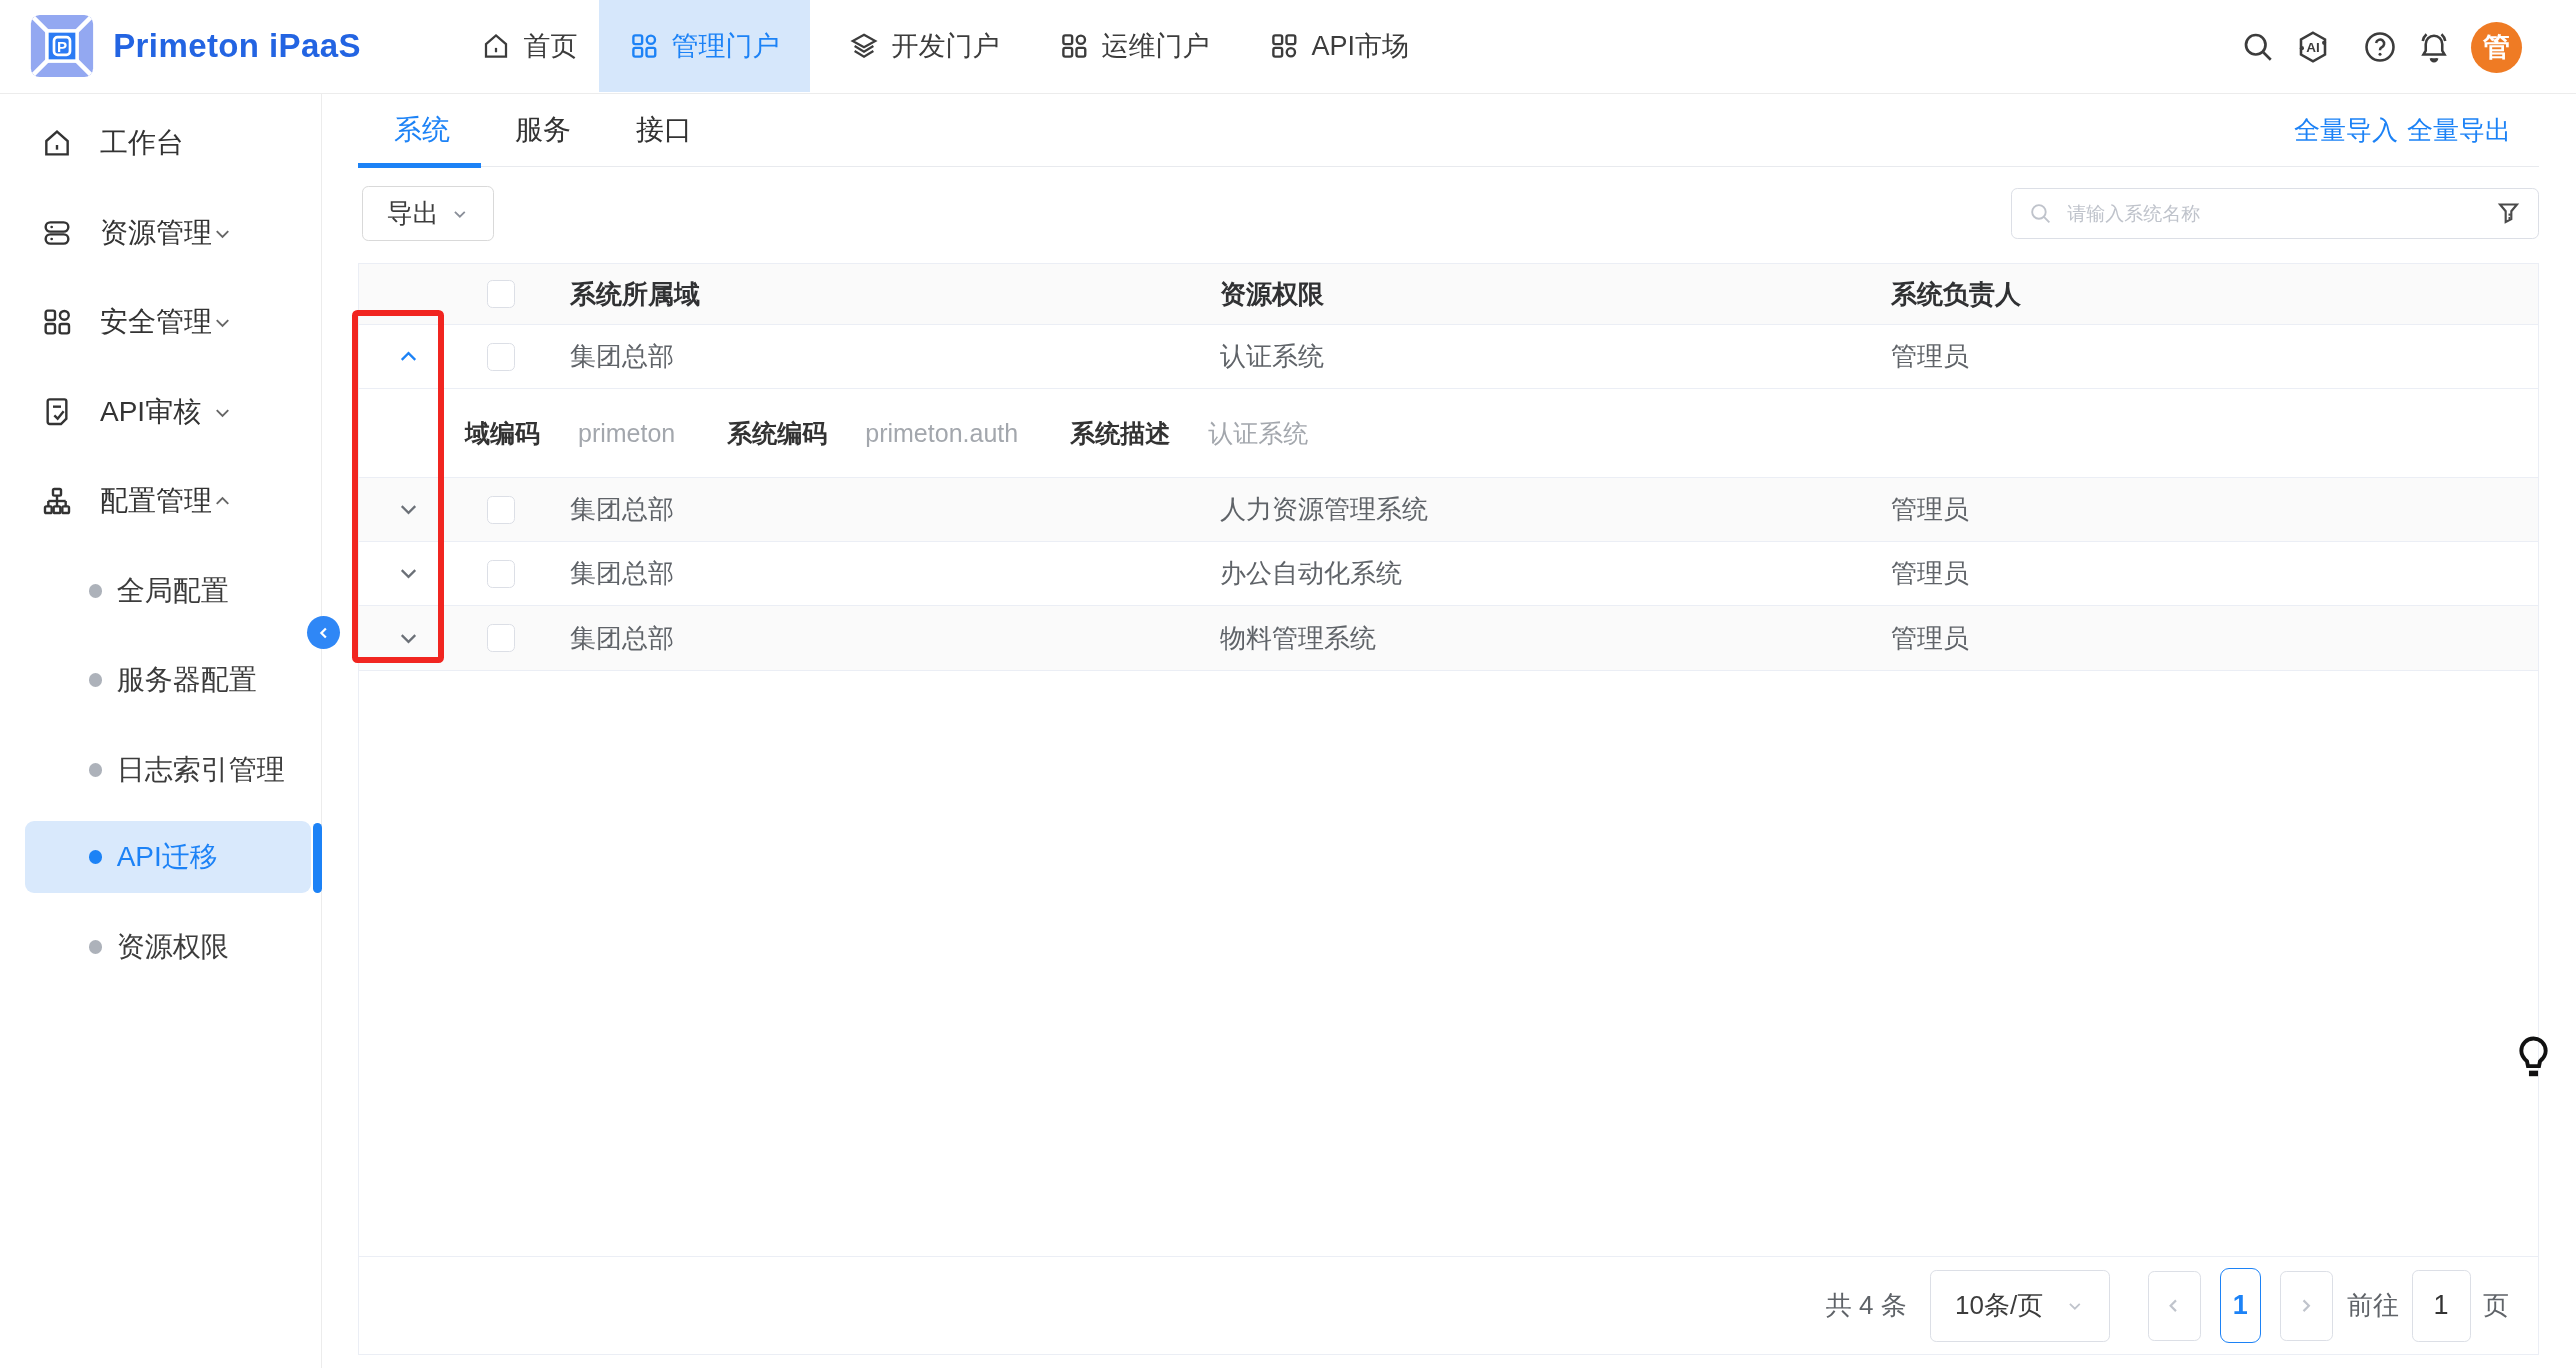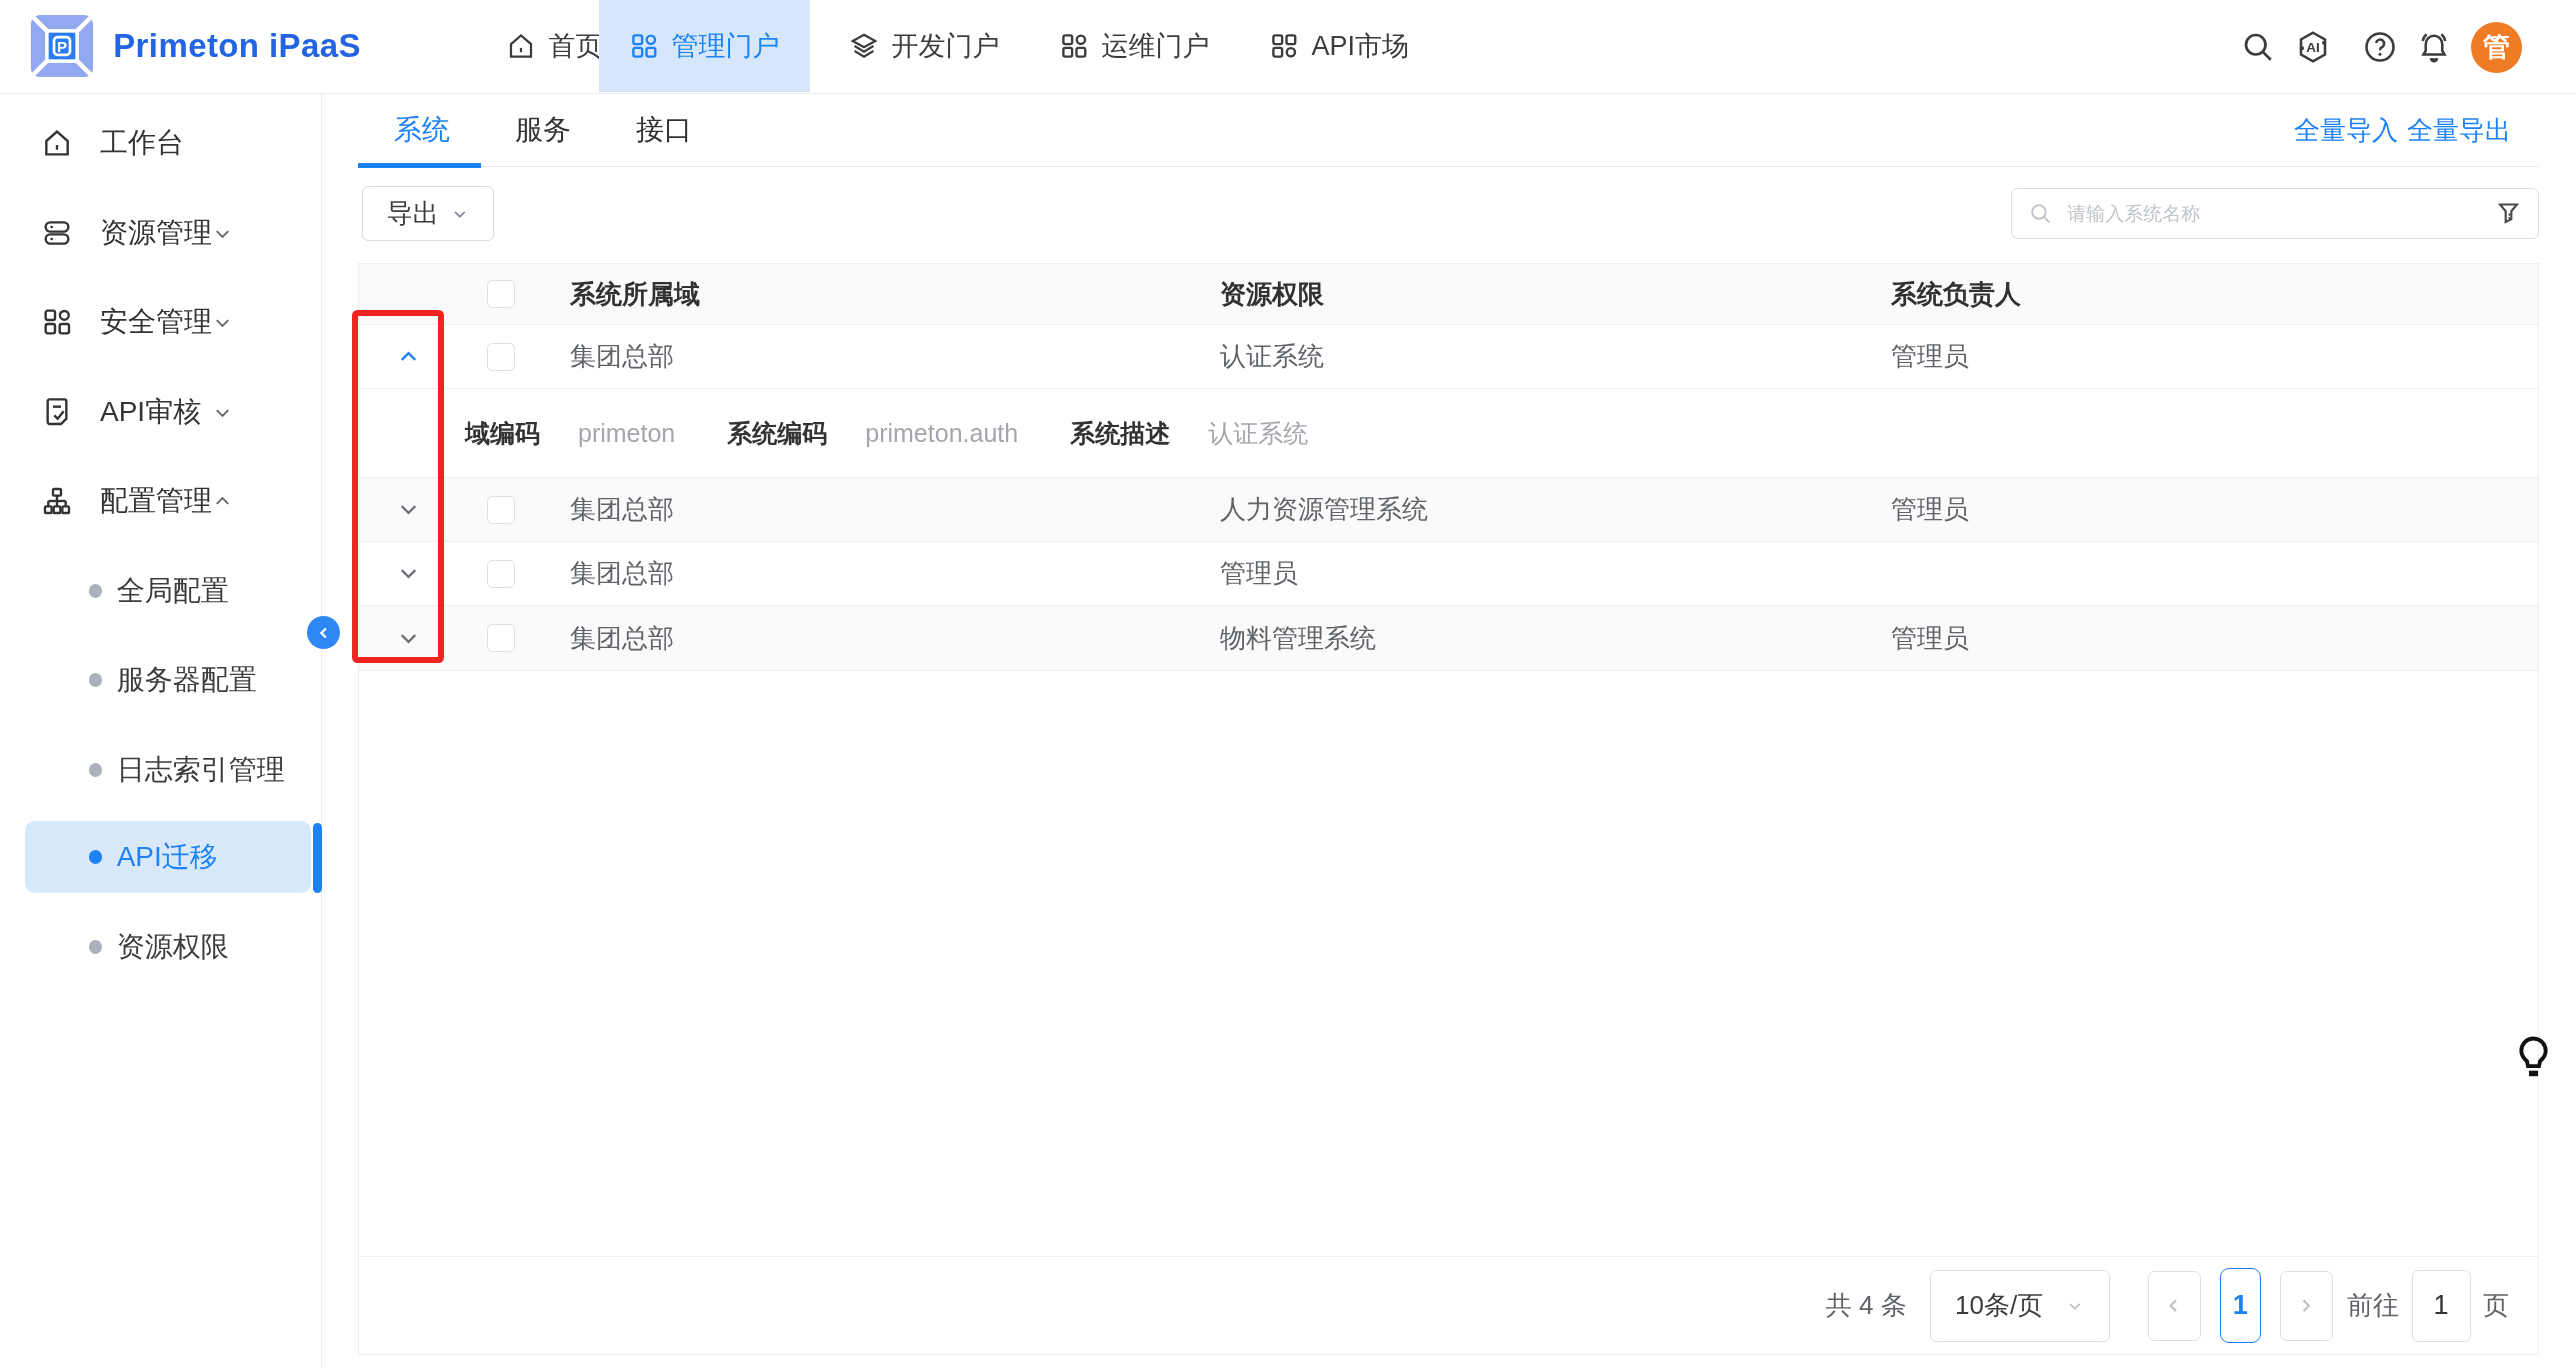--- a/index.html
+++ b/index.html
@@ -114,21 +114,21 @@
       <line x1="68" y1="4" x2="50" y2="22" stroke="#fff" stroke-width="5"></line>
       <line x1="4" y1="68" x2="22" y2="50" stroke="#fff" stroke-width="5"></line>
       <line x1="68" y1="68" x2="50" y2="50" stroke="#fff" stroke-width="5"></line>
       <rect x="19" y="19" width="34" height="34" fill="#2b7bf4" stroke="#fff" stroke-width="4"></rect>
       <rect x="27" y="26" width="18" height="20" rx="4" fill="none" stroke="#fff" stroke-width="3"></rect>
       <text x="36" y="43" font-size="17" font-weight="bold" fill="#fff" text-anchor="middle" font-family="Liberation Sans,sans-serif">P</text>
     </svg>
     <span class="logo-text">Primeton iPaaS</span>
   </div>
 
-  <div class="nav-item" style="left:476px">
+  <div class="nav-item" style="left:451px">
     <svg viewBox="0 0 24 24" fill="none" stroke="#3c3c3c" stroke-width="1.8">
       <path d="M4 10.5 L12 3.5 L20 10.5 V20.5 H4 Z"></path>
         <line x1="12" y1="13.5" x2="12" y2="17"></line>
     </svg>
     <span>首页</span>
   </div>
 
   <div class="nav-item active" style="left:599px">
     <svg viewBox="0 0 24 24" fill="none" stroke="#1c82f6" stroke-width="1.9">
       <rect x="3.5" y="3.5" width="7" height="7" rx="1.5"></rect>
@@ -378,20 +378,21 @@
       <span class="expand-btn">
         <svg width="27" height="27" viewBox="0 0 24 24" fill="none" stroke="#6b7077" stroke-width="2">
             <polyline points="6,9 12,15 18,9"></polyline>
           </svg>
       </span>
     </div>
     <div class="t-cell cell-center">
         <span class="checkbox"></span>
       </div>
     <div class="t-cell c-domain">集团总部</div>
+    <div class="t-cell c-name">办公自动化系统</div>
     <div class="t-cell c-owner">管理员</div>
   </div>
 
   <div class="t-row stripe" style="height:65px">
     <div class="t-cell cell-center">
       <span class="expand-btn">
         <svg width="27" height="27" viewBox="0 0 24 24" fill="none" stroke="#6b7077" stroke-width="2">
             <polyline points="6,9 12,15 18,9"></polyline>
           </svg>
       </span>

